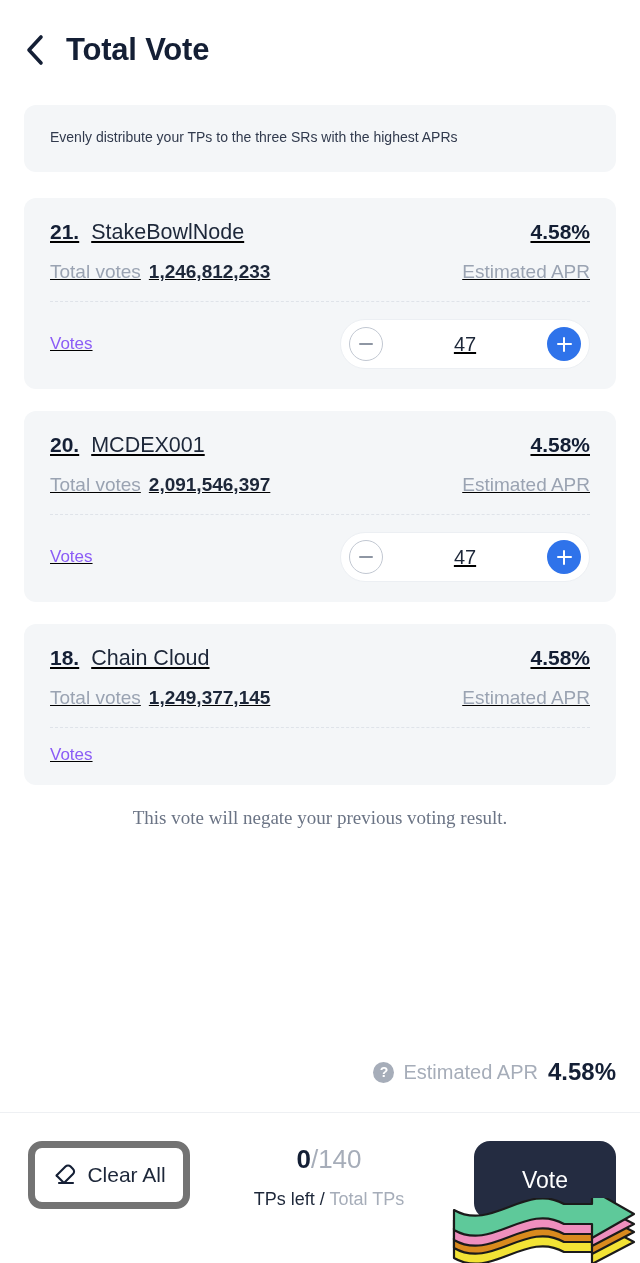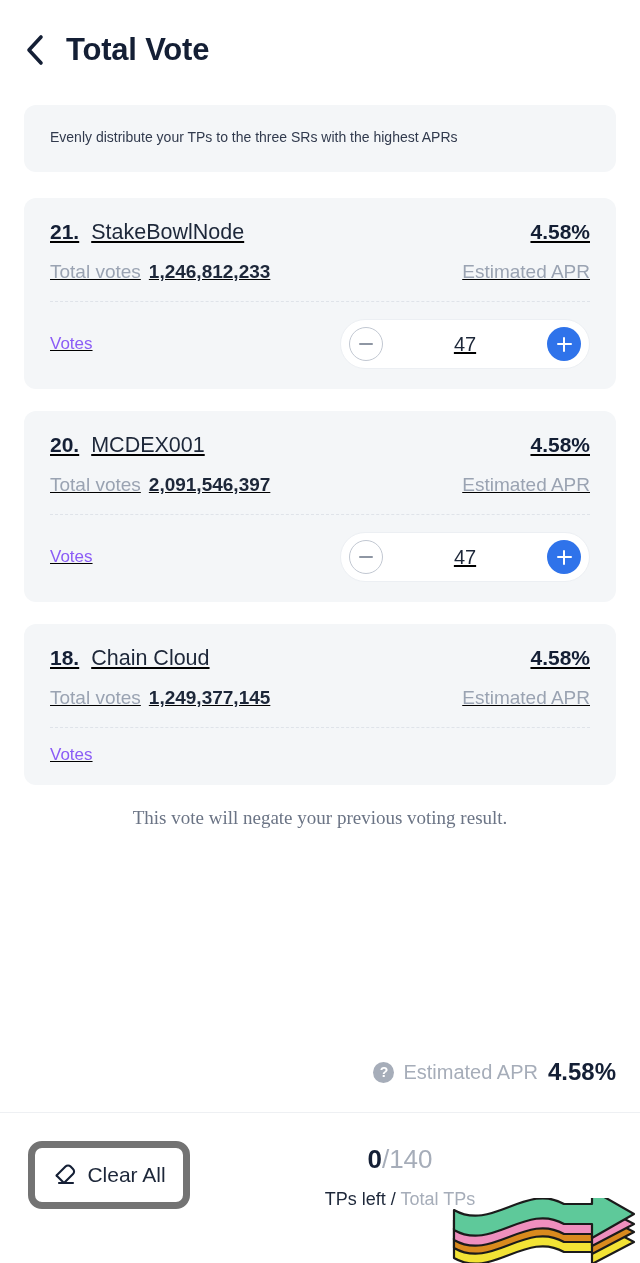--- a/index.html
+++ b/index.html
@@ -447,20 +447,23 @@
 
     <div class="tps-block">
       <div class="tps-counts">
         <span class="tps-left-count">0</span><span class="tps-total-count">/</span><span class="tps-total-count">140</span>
       </div>
       <div class="tps-caption">
         <span class="tps-caption-left">TPs left / </span><span class="tps-caption-right">Total TPs</span>
       </div>
     </div>
 
+    <div class="vote-btn">
+      <span class="vote-btn-label">Vote</span>
+    </div>
 
   </div>
 
   <div class="deco-arrow">
     <svg width="188" height="70" viewBox="0 0 188 70">
 
       <path d="M2 40 C 40 62, 74 12, 112 34 L 140 34 L 140 22 L 182 44 L 140 66 L 140 54 L 112 54 C 74 32, 40 82, 2 60 Z" fill="#f2e335" stroke="#1b1b1b" stroke-width="2.2" stroke-linejoin="round"></path>
 
       <path d="M2 30 C 40 52, 74 2, 112 24 L 140 24 L 140 12 L 182 34 L 140 56 L 140 44 L 112 44 C 74 22, 40 72, 2 50 Z" fill="#d98a1e" stroke="#1b1b1b" stroke-width="2.2" stroke-linejoin="round"></path>
 

